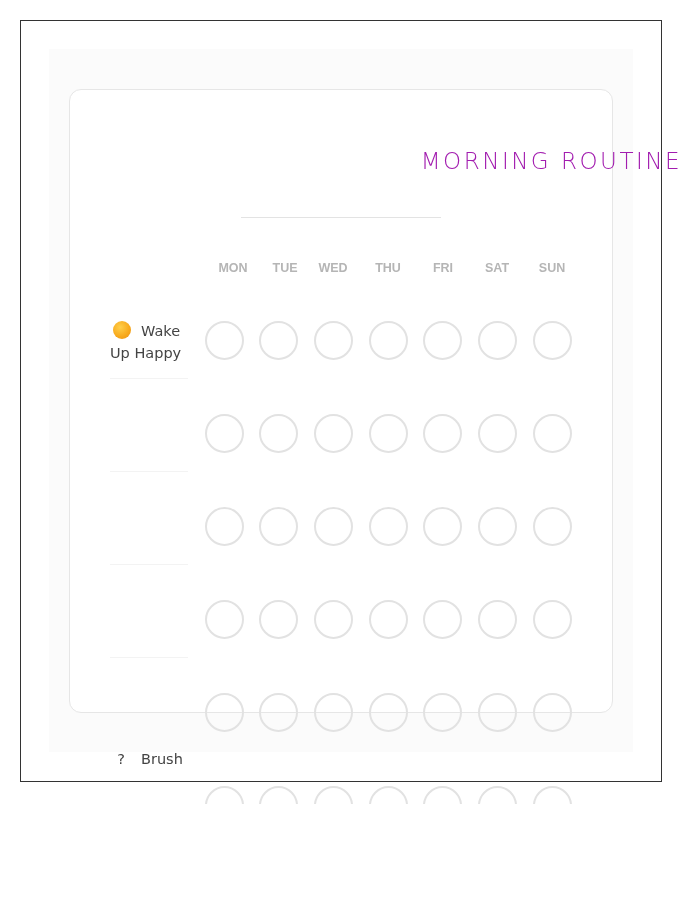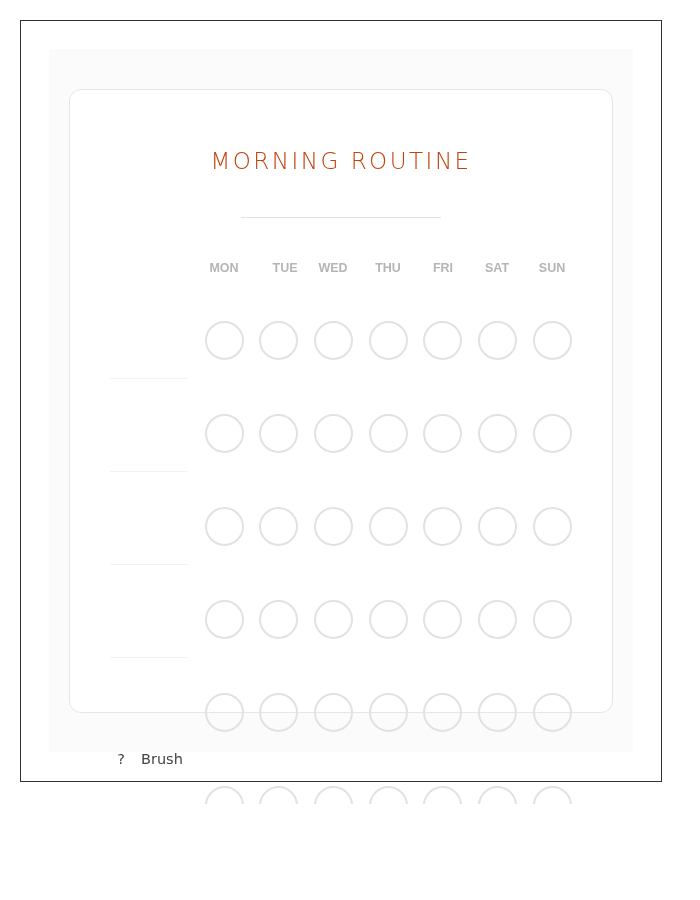--- a/index.html
+++ b/index.html
@@ -36,26 +36,26 @@
       left: 69px; top: 89px;
       width: 542px; height: 622px;
       background: #ffffff;
       border: 1px solid #e6e6e6;
       border-radius: 12px;
     }
     .title {
       position: absolute;
       left: 0; top: 148px;
       width: 682px;
-      text-align: center;
+      text-align: right;
       font-family: "DejaVu Sans", sans-serif;
       font-weight: 200;
       font-size: 23px;
       letter-spacing: 2.5px;
-      color: #c2410c;
+      color: #a21caf;
     }
     .title-rule {
       position: absolute;
       left: 241px; top: 217px;
       width: 200px; height: 1px;
       background: #e3e3e3;
     }
     .day-header {
       position: absolute;
       top: 261px;
@@ -111,28 +111,32 @@
 <body>
 
 <div class="viewport">
   <div class="outer-frame"></div>
   <div class="gray-panel"></div>
   <div class="card"></div>
 
   <div class="title">MORNING ROUTINE</div>
   <div class="title-rule"></div>
 
-  <div class="day-header" style="left:224px">MON</div>
+  <div class="day-header" style="left:233px">MON</div>
   <div class="day-header" style="left:285px">TUE</div>
   <div class="day-header" style="left:333px">WED</div>
   <div class="day-header" style="left:388px">THU</div>
   <div class="day-header" style="left:443px">FRI</div>
   <div class="day-header" style="left:497px">SAT</div>
   <div class="day-header" style="left:552px">SUN</div>
 
+  <div class="task-label" style="top:320px">
+    <span class="icon"><span class="sun"></span></span><span>Wake</span><br>
+    <span>Up Happy</span>
+  </div>
   <div class="task-divider" style="top:378px"></div>
 
   <div class="task-divider" style="top:471px"></div>
 
   <div class="task-divider" style="top:564px"></div>
 
   <div class="task-divider" style="top:657px"></div>
 
 
   <div class="task-label" style="top:748px">

